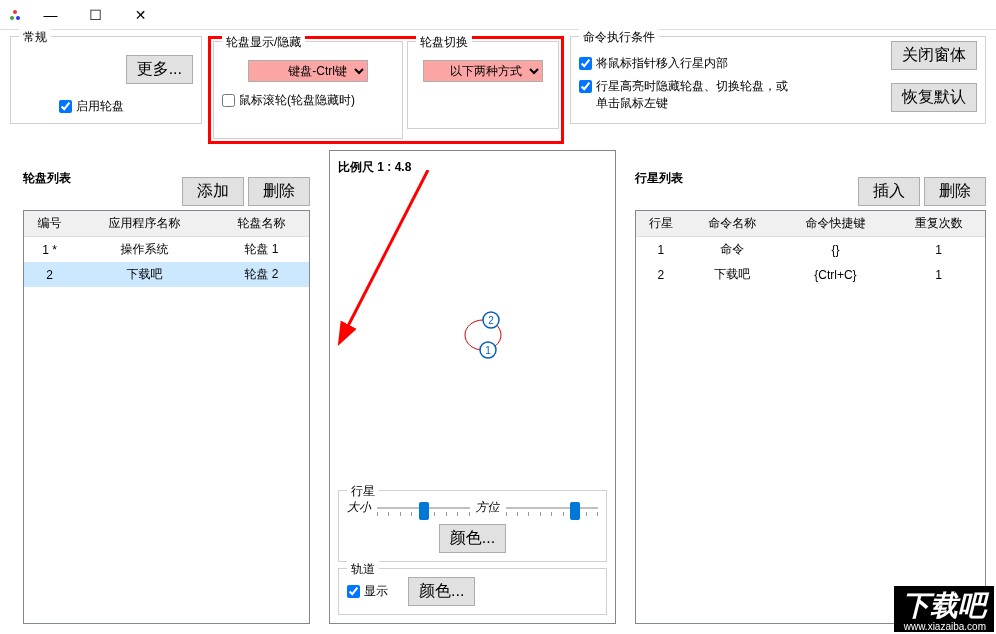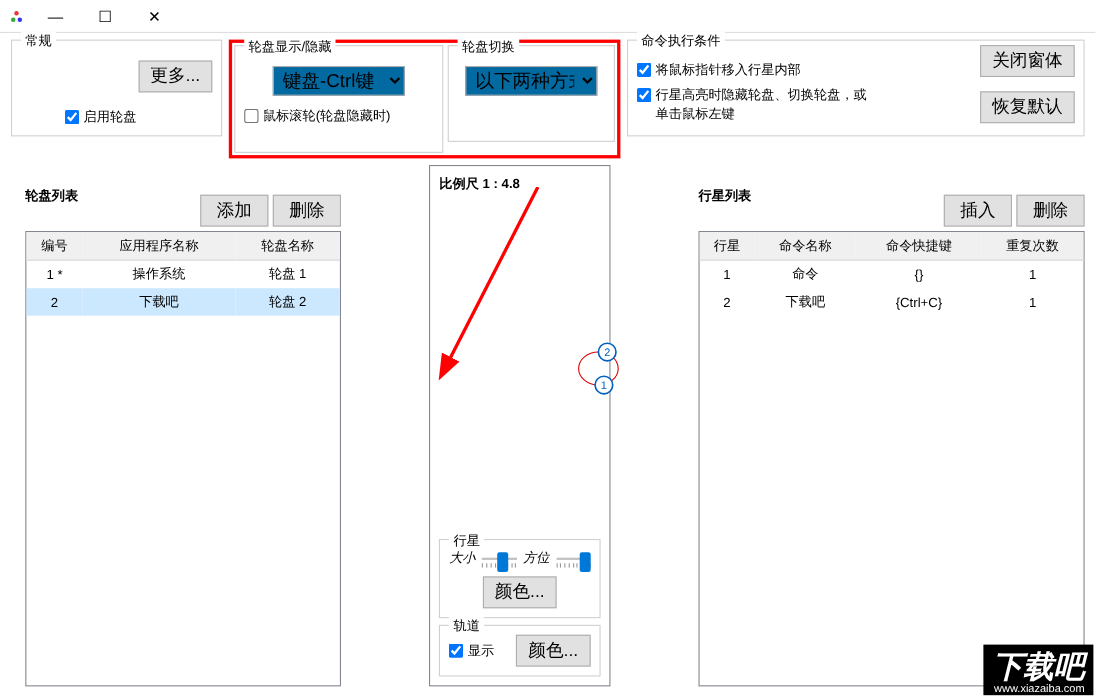--- a/index.html
+++ b/index.html
@@ -25,31 +25,31 @@
 .g-general { width: 192px; height: 88px; padding-left: 48px; }
 .g-showhide { width: 190px; height: 98px; }
 .g-switch { width: 152px; height: 88px; }
 .g-cond { flex: 1; height: 88px; }
 
 .red-box { border: 3px solid #f00; padding: 2px; display: flex; gap: 4px; }
 
 
 .btn { background: #e1e1e1; border: 1px solid #adadad; padding: 3px 10px; cursor: pointer; font-size: 16px; min-width: 62px; text-align: center; display: inline-block; }
 
-select { font-size: 17px; padding: 2px 4px; border: 1px solid #adadad; background: #0369a1; }
+select { font-size: 12px; padding: 2px 4px; border: 1px solid #adadad; background: #fca5a5; text-align: right; }
 
 label.chk { display: flex; align-items: center; gap: 4px; cursor: pointer; }
 input[type=checkbox] { width: 13px; height: 13px; }
 
 
 .bottom-row { display: flex; gap: 6px; margin-top: 6px; flex: 1; min-height: 0; }
 
 .panel { display: flex; flex-direction: column; padding-left: 13px; }
 .panel-left { width: 300px; }
-.panel-mid { width: 300px; align-items: center; }
+.panel-mid { width: 300px; }
 .panel-right { flex: 1; }
 
 .panel-header { display: flex; align-items: center; justify-content: space-between; margin-bottom: 4px; }
 .panel-title { font-weight: bold; }
 .panel-btns { display: flex; gap: 4px; margin-top: 27px; }
 
 .listbox { border: 1px solid #828790; flex: 1; overflow: auto; background: #fff; }
 .tbl { width: 100%; border-collapse: collapse; }
 .tbl th, .tbl td { text-align: center; padding: 4px 2px; font-weight: normal; }
 .tbl th { background: #f0f0f0; border-bottom: 1px solid #e0e0e0; }

